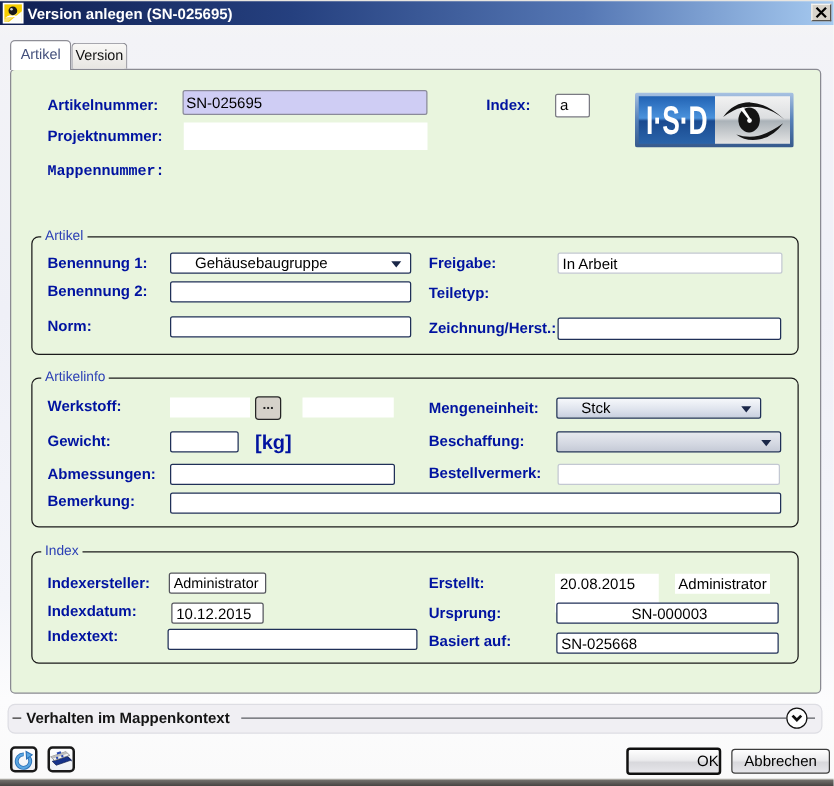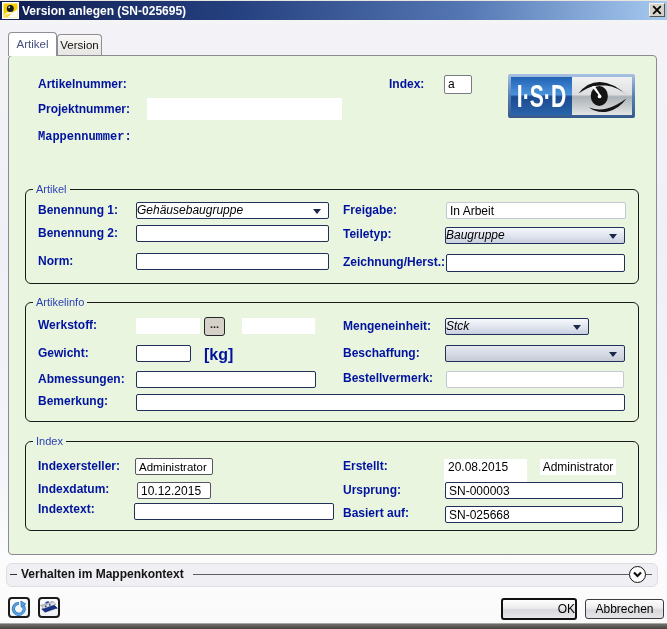--- a/index.html
+++ b/index.html
@@ -23,21 +23,21 @@
   #tab2 { left:57px; top:34px; width:45px; height:21px; background:linear-gradient(180deg,#f9f8f6,#e8e6e2); color:#101010; line-height:20px; z-index:2; }
   #panel { left:8px; top:55px; width:649px; height:500px; background:#e9f5de; border:1px solid #8a8a92; border-radius:4px; }
   
   .lbl { font-size:12px; font-weight:bold; color:#0013a0; height:15px; line-height:15px; white-space:nowrap; }
   .glabel { font-size:11px; color:#2b3fb5; background:#e9f5de; padding:0 3px; height:13px; line-height:13px; z-index:2;}
   .group { border:1px solid #1b1b1b; border-radius:6px; }
   
   .fld { background:#fff; font-size:12px; color:#000; line-height:16px; padding-left:3px; white-space:nowrap; overflow:hidden; }
   .bnavy { border:1px solid #203058; border-radius:2px; }
   .blite { border:1px solid #c3c8d2; border-radius:2px; }
-  .combo { border:1px solid #203058; border-radius:2px; font-size:12px; line-height:15px; padding-left:0;font-style:italic; }
+  .combo { border:1px solid #203058; border-radius:2px; font-size:12px; line-height:15px; padding-left:19px; }
   .arrow { position:absolute; right:7px; top:6px; width:0; height:0; border-left:4px solid transparent; border-right:4px solid transparent; border-top:5px solid #1a2748; }
   .cgrad { background:linear-gradient(180deg,#f6f8fb 0%,#dde2ec 60%,#c8cfdf 100%); }
   .cgray { background:linear-gradient(180deg,#e6e9ee 0%,#d4d8e2 60%,#c5cad6 100%); }
 </style>
 </head>
 <body>
 <div id="frame">
   <div class="abs" id="topline"></div>
   <div class="abs" id="titlebar"></div>
   <svg class="abs" style="left:2px;top:2px;" width="17" height="17">
@@ -57,20 +57,21 @@
   </div>
 
   <div class="abs tab" id="tab1">Artikel</div>
   <div class="abs tab" id="tab2">Version</div>
   <div class="abs" id="panel"></div>
 
   <div class="abs lbl" style="left:38px;top:77px;">Artikelnummer:</div>
   <div class="abs lbl" style="left:38px;top:102px;">Projektnummer:</div>
   <div class="abs lbl" style="left:38px;top:130px;font-family:Liberation Mono, monospace;">Mappennummer:</div>
   <div class="abs lbl" style="left:389px;top:77px;">Index:</div>
+  <div class="abs fld" style="left:146px;top:72px;width:196px;height:20px;background:#cfcdf4;border:1px solid #8a8a99;border-radius:2px;line-height:18px;padding-left:2px;">SN-025695</div>
   <div class="abs fld" style="left:444px;top:75px;width:28px;height:19px;border:1px solid #7a7a82;border-radius:2px;line-height:17px;">a</div>
   <div class="abs fld" style="left:147px;top:98px;width:195px;height:22px;"></div>
 
   <svg class="abs" style="left:508px;top:74px;" width="127" height="44" viewBox="0 0 127 44">
     <defs>
       <linearGradient id="lgframe" x1="0" y1="0" x2="0" y2="1">
         <stop offset="0" stop-color="#a8c2e2"></stop>
           <stop offset="0.5" stop-color="#5580b8"></stop>
           <stop offset="1" stop-color="#36598c"></stop>
       </linearGradient>
@@ -105,36 +106,35 @@
   <div class="abs lbl" style="left:38px;top:203px;">Benennung 1:</div>
   <div class="abs lbl" style="left:38px;top:226px;">Benennung 2:</div>
   <div class="abs lbl" style="left:38px;top:254px;">Norm:</div>
   <div class="abs lbl" style="left:343px;top:203px;">Freigabe:</div>
   <div class="abs lbl" style="left:343px;top:227px;">Teiletyp:</div>
   <div class="abs lbl" style="left:343px;top:255px;">Zeichnung/Herst.:</div>
   <div class="abs fld combo" style="left:136px;top:202px;width:193px;height:17px;">Gehäusebaugruppe<span class="arrow"></span></div>
   <div class="abs fld bnavy" style="left:136px;top:225px;width:193px;height:17px;"></div>
   <div class="abs fld bnavy" style="left:136px;top:253px;width:193px;height:17px;"></div>
   <div class="abs fld blite" style="left:446px;top:202px;width:180px;height:17px;">In Arbeit</div>
-  <div class="abs fld combo cgrad" style="left:445px;top:227px;width:180px;height:17px;">Baugruppe<span class="arrow"></span></div>
   <div class="abs fld bnavy" style="left:446px;top:254px;width:179px;height:18px;"></div>
 
   <div class="abs group" style="left:25px;top:302px;width:614px;height:120px;"></div>
   <div class="abs glabel" style="left:33px;top:296px;">Artikelinfo</div>
   <div class="abs lbl" style="left:38px;top:318px;text-align:center;">Werkstoff:</div>
   <div class="abs lbl" style="left:38px;top:346px;">Gewicht:</div>
   <div class="abs lbl" style="left:38px;top:372px;">Abmessungen:</div>
   <div class="abs lbl" style="left:38px;top:394px;">Bemerkung:</div>
   <div class="abs lbl" style="left:343px;top:319px;">Mengeneinheit:</div>
   <div class="abs lbl" style="left:343px;top:346px;">Beschaffung:</div>
   <div class="abs lbl" style="left:343px;top:371px;">Bestellvermerk:</div>
   <div class="abs fld" style="left:136px;top:318px;width:64px;height:16px;"></div>
   <div class="abs" style="left:204px;top:317px;width:21px;height:19px;background:#d5d1c9;border:1.5px solid #252525;border-radius:3px;font-size:11px;font-weight:bold;text-align:center;line-height:13px;color:#222;">...</div>
   <div class="abs fld" style="left:242px;top:318px;width:73px;height:16px;"></div>
-  <div class="abs fld combo cgrad" style="left:445px;top:318px;width:144px;height:17px;">Stck<span class="arrow"></span></div>
+  <div class="abs fld combo cgrad" style="left:445px;top:318px;width:164px;height:17px;">Stck<span class="arrow"></span></div>
   <div class="abs fld bnavy" style="left:136px;top:345px;width:55px;height:17px;"></div>
   <div class="abs lbl" style="left:204px;top:347px;font-size:16px;">[kg]</div>
   <div class="abs fld combo cgray" style="left:445px;top:345px;width:180px;height:17px;">
       <span class="arrow"></span>
     </div>
   <div class="abs fld bnavy" style="left:136px;top:371px;width:180px;height:17px;"></div>
   <div class="abs fld blite" style="left:446px;top:371px;width:178px;height:17px;"></div>
   <div class="abs fld bnavy" style="left:136px;top:394px;width:489px;height:17px;"></div>
 
   <div class="abs group" style="left:25px;top:441px;width:614px;height:90px;"></div>
@@ -143,21 +143,21 @@
   <div class="abs lbl" style="left:38px;top:482px;">Indexdatum:</div>
   <div class="abs lbl" style="left:38px;top:502px;">Indextext:</div>
   <div class="abs lbl" style="left:343px;top:459px;">Erstellt:</div>
   <div class="abs lbl" style="left:343px;top:483px;">Ursprung:</div>
   <div class="abs lbl" style="left:343px;top:506px;">Basiert auf:</div>
   <div class="abs fld" style="left:135px;top:458px;width:78px;height:17px;border:1px solid #55565e;border-radius:2px;font-size:11.5px;">Administrator</div>
   <div class="abs fld" style="left:137px;top:482px;width:74px;height:17px;border:1px solid #55565e;border-radius:2px;">10.12.2015</div>
   <div class="abs fld bnavy" style="left:134px;top:503px;width:200px;height:17px;"></div>
   <div class="abs fld" style="left:444px;top:459px;width:83px;height:31px;padding-left:4px;">20.08.2015</div>
   <div class="abs fld" style="left:540px;top:459px;width:76px;height:16px;text-align:center;padding-left:0;">Administrator</div>
-  <div class="abs fld bnavy" style="left:445px;top:482px;width:178px;height:17px;">SN-000003</div>
+  <div class="abs fld bnavy" style="left:445px;top:482px;width:178px;height:17px;text-align:center;">SN-000003</div>
   <div class="abs fld bnavy" style="left:445px;top:506px;width:178px;height:17px;">SN-025668</div>
 
   <div class="abs" style="left:6px;top:563px;width:652px;height:24px;background:#f0eff3;border:1px solid #dddde3;border-radius:6px;"></div>
   <div class="abs" style="left:10px;top:574px;width:7px;height:1px;background:#333;"></div>
   <div class="abs" style="left:21px;top:567px;font-size:12px;font-weight:bold;color:#141414;">Verhalten im Mappenkontext</div>
   <div class="abs" style="left:193px;top:574px;width:436px;height:1px;background:#5a5d63;"></div>
   <div class="abs" style="left:645px;top:574px;width:7px;height:1px;background:#5a5d63;"></div>
   <div class="abs" style="left:629px;top:566px;width:17px;height:17px;border:1.5px solid #111;border-radius:50%;background:#fff;"></div>
   <svg class="abs" style="left:632px;top:569px;" width="11" height="11">
       <path d="M2,3.5 L5.5,7 L9,3.5" fill="none" stroke="#111" stroke-width="2.2"></path>

